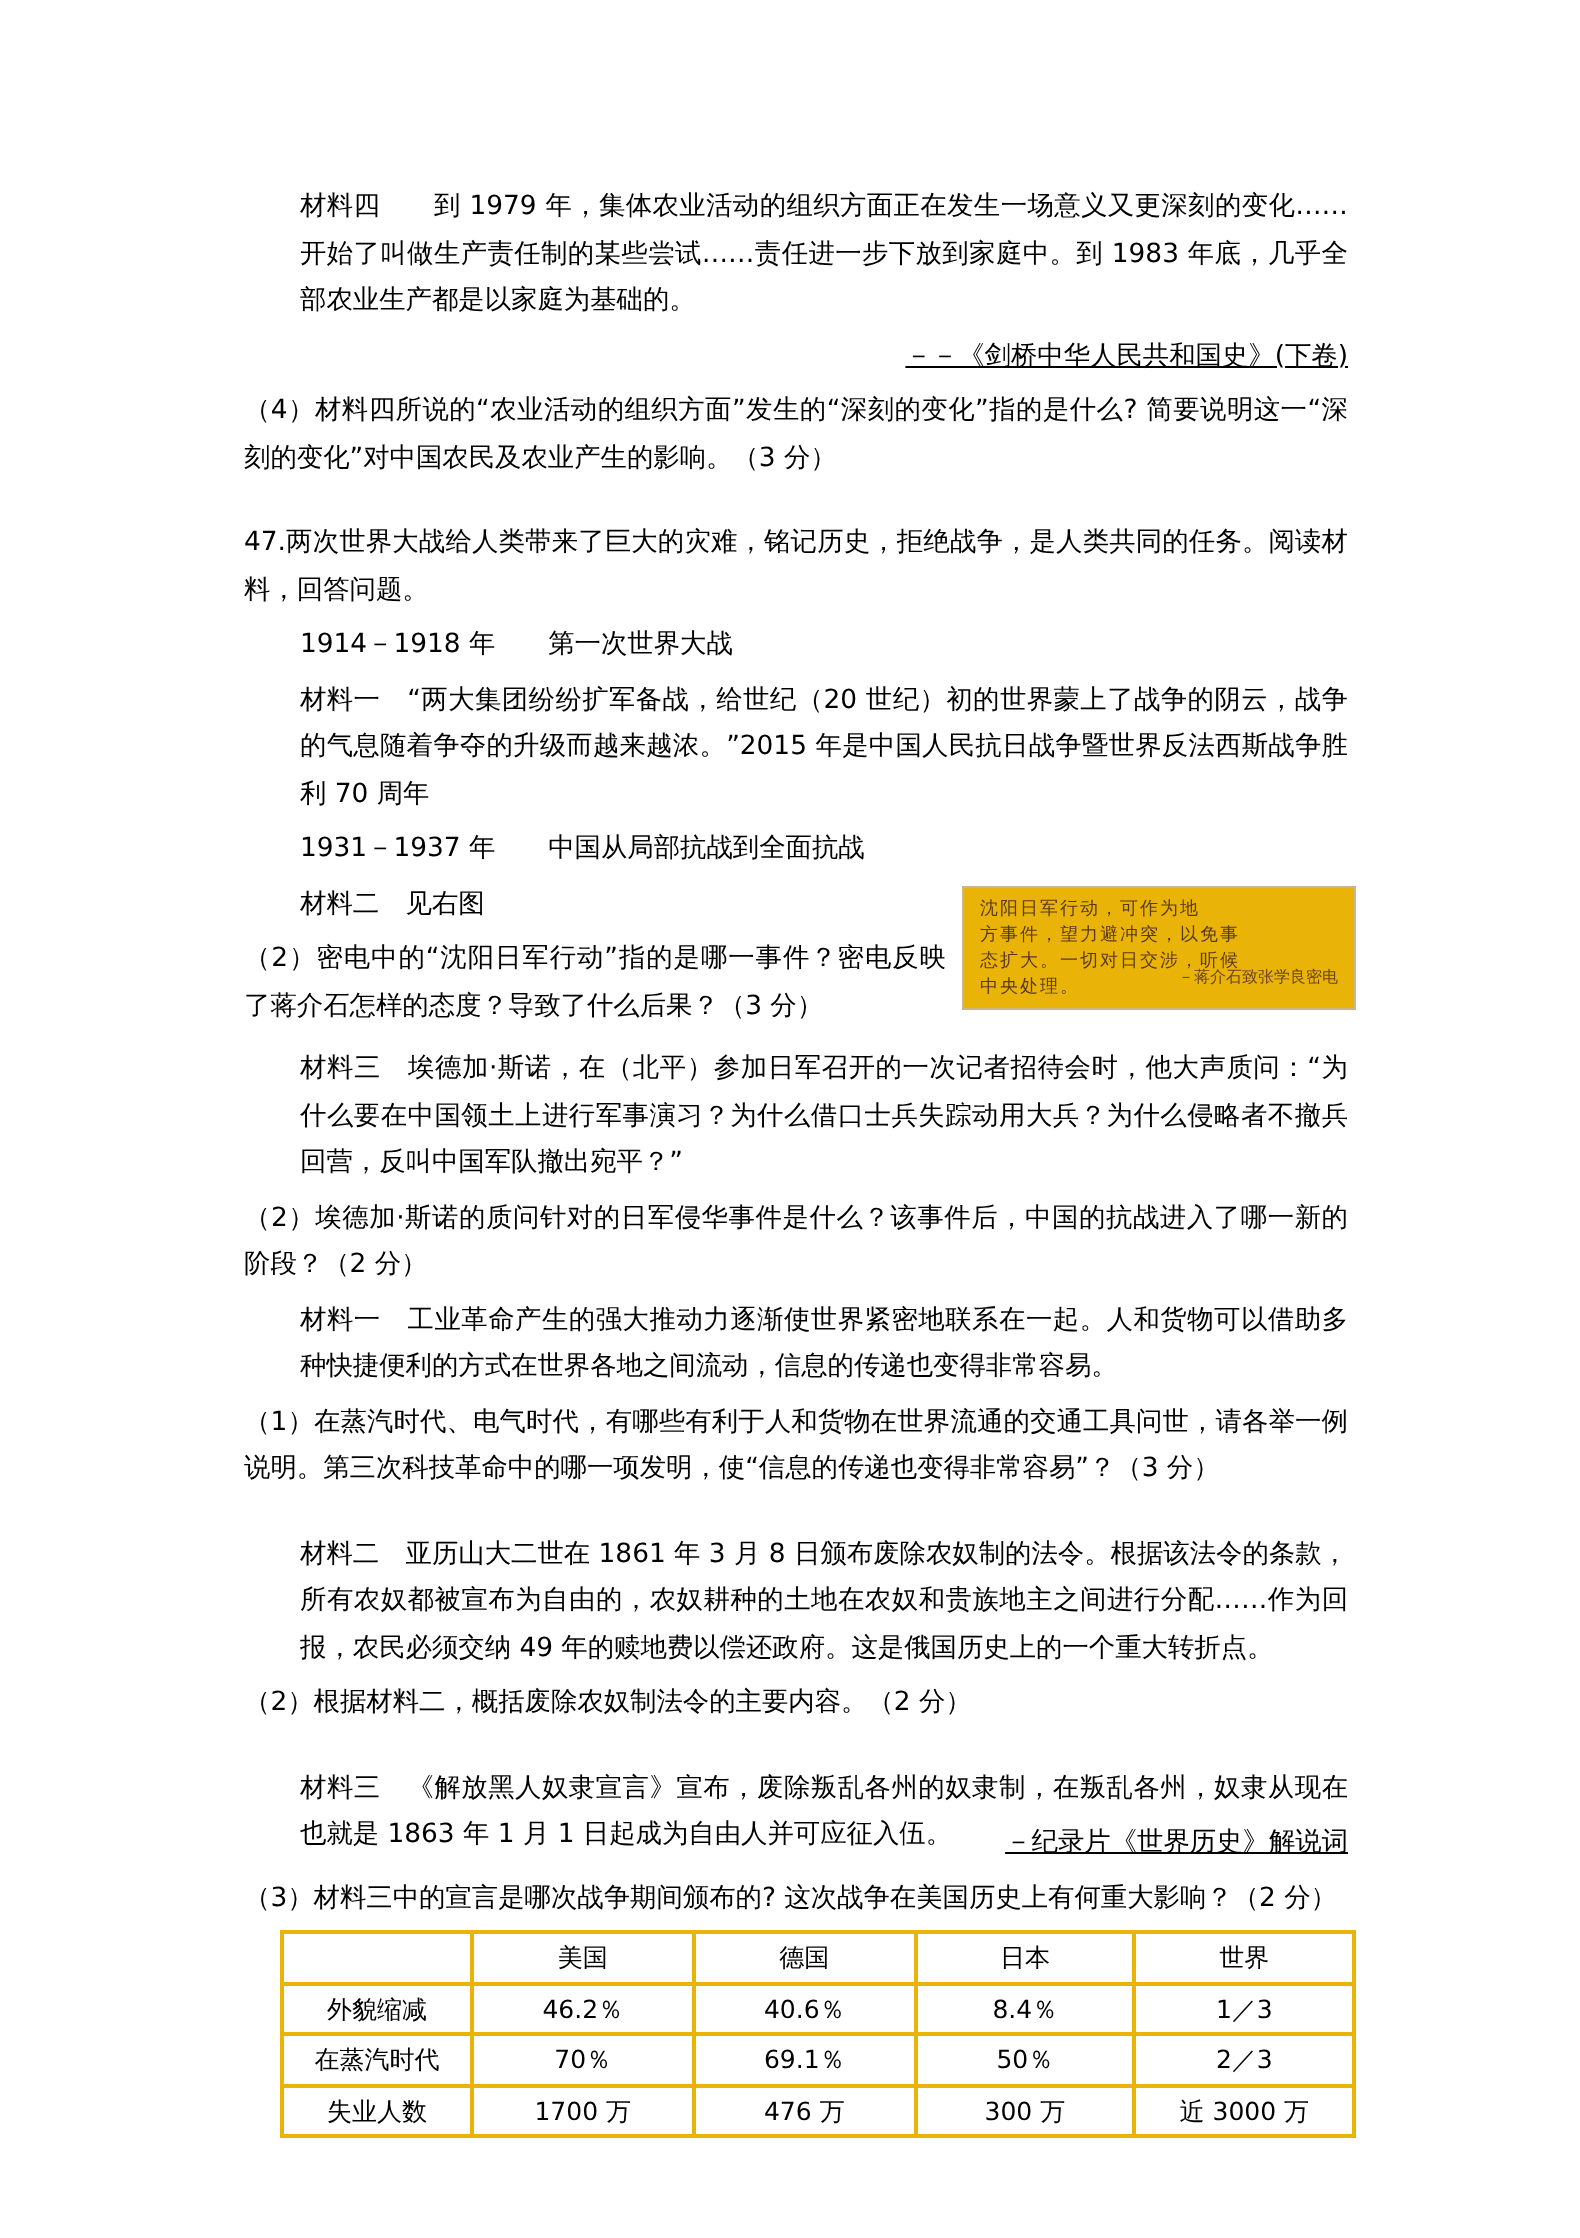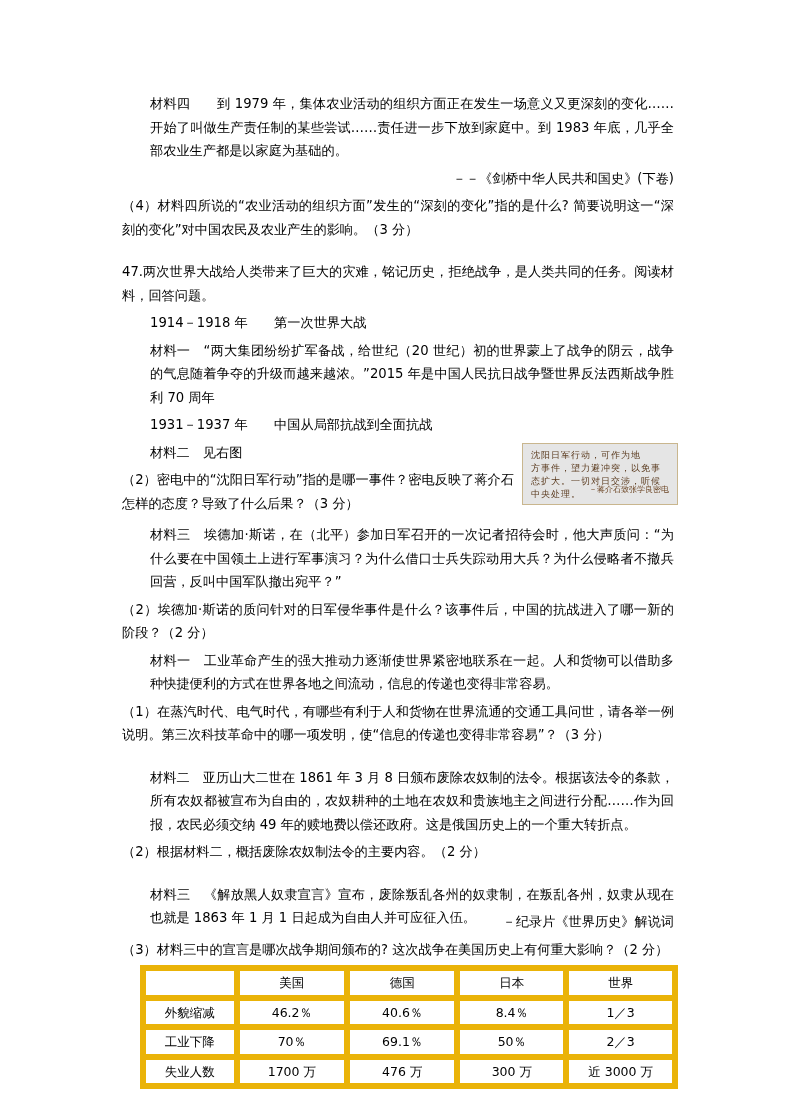--- a/index.html
+++ b/index.html
@@ -30,30 +30,30 @@
     font-size: 13.2px;
     line-height: 23.5px;
     text-align: justify;
   }
   p {
     margin: 4px;
     padding: 0;
   }
   .indent2 { text-indent: 0; padding-left: 28px; }
   .noindent { padding-left: 0; }
-  .right-align { text-align: right; }
+  .right-align { text-align: right; text-decoration: underline; }
   .gap { height: 11px; }
 
   
   .stamp {
     float: right;
-    width: 156px;
+    width: 197px;
     height: 62px;
     margin: 2px 0 2px 8px;
-    background: #e5e5e5;
+    background: #eab308;
     border: 1px solid #c9b68e;
     box-sizing: border-box;
     position: relative;
     overflow: hidden;
   }
   .stamp-text {
     font-size: 9px;
     line-height: 13px;
     color: #5a3a1e;
     padding: 5px 8px 0 8px;
@@ -70,21 +70,21 @@
   }
 
   
   table.data {
     border-collapse: collapse;
     margin-left: 22px;
     margin-top: 3px;
     font-size: 12.5px;
   }
   table.data td, table.data th {
-    border: 6px solid #eab308;
+    border: 2px solid #eab308;
     text-align: center;
     vertical-align: middle;
     height: 23px;
     font-weight: normal;
     padding: 0 4px;
   }
   table.data td.rowhead {
     width: 96px;
   }
   table.data td.col, table.data th.col {
@@ -151,21 +151,21 @@
       </thead>
       <tbody>
         <tr>
           <td class="rowhead">外貌缩减</td>
           <td class="col">46.2％</td>
           <td class="col">40.6％</td>
           <td class="col">8.4％</td>
           <td class="col">1／3</td>
         </tr>
         <tr>
-          <td class="rowhead">工业下降</td>
+          <td class="rowhead">在蒸汽时代</td>
           <td class="col">70％</td>
           <td class="col">69.1％</td>
           <td class="col">50％</td>
           <td class="col">2／3</td>
         </tr>
         <tr>
           <td class="rowhead">失业人数</td>
           <td class="col">1700 万</td>
           <td class="col">476 万</td>
           <td class="col">300 万</td>

